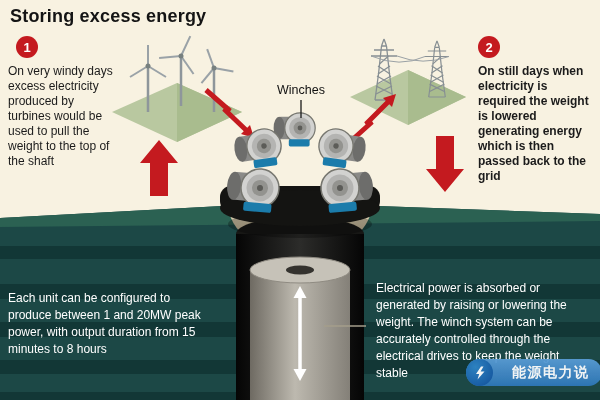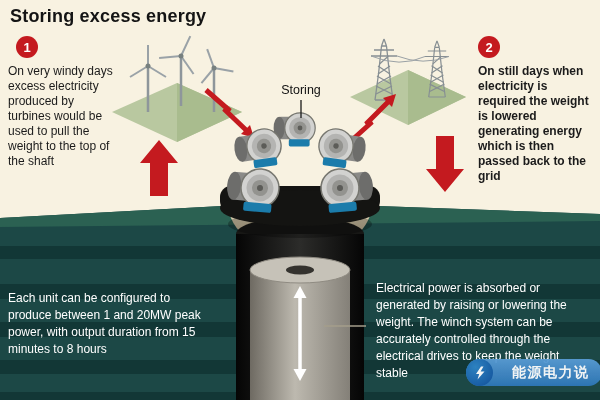--- a/index.html
+++ b/index.html
@@ -196,21 +196,21 @@
   </svg>
 
   <h1 class="page-title">Storing excess energy</h1>
 
   <div class="badge badge-1">1</div>
   <div class="step step-1">On very windy days excess electricity produced by turbines would be used to pull the weight to the top of the shaft</div>
 
   <div class="badge badge-2">2</div>
   <div class="step step-2">On still days when electricity is required the weight is lowered generating energy which is then passed back to the grid</div>
 
-  <div class="winches-label">Storing</div>
+  <div class="winches-label">Winches</div>
 
   <div class="note note-left">Each unit can be configured to produce between 1 and 20MW peak power, with output duration from 15 minutes to 8 hours</div>
   <div class="note note-right">Electrical power is absorbed or generated by raising or lowering the weight. The winch system can be accurately controlled through the electrical drives to keep the weight stable</div>
 
   <div class="watermark">
     <span class="wm-icon">
       <svg width="14" height="14" viewBox="0 0 14 14">
         <polygon points="8,0.5 3,8 6.2,8 4.5,13.5 11.5,5.5 7.6,5.5 10.5,0.5" fill="#ffffff"></polygon>
       </svg>
     </span>

